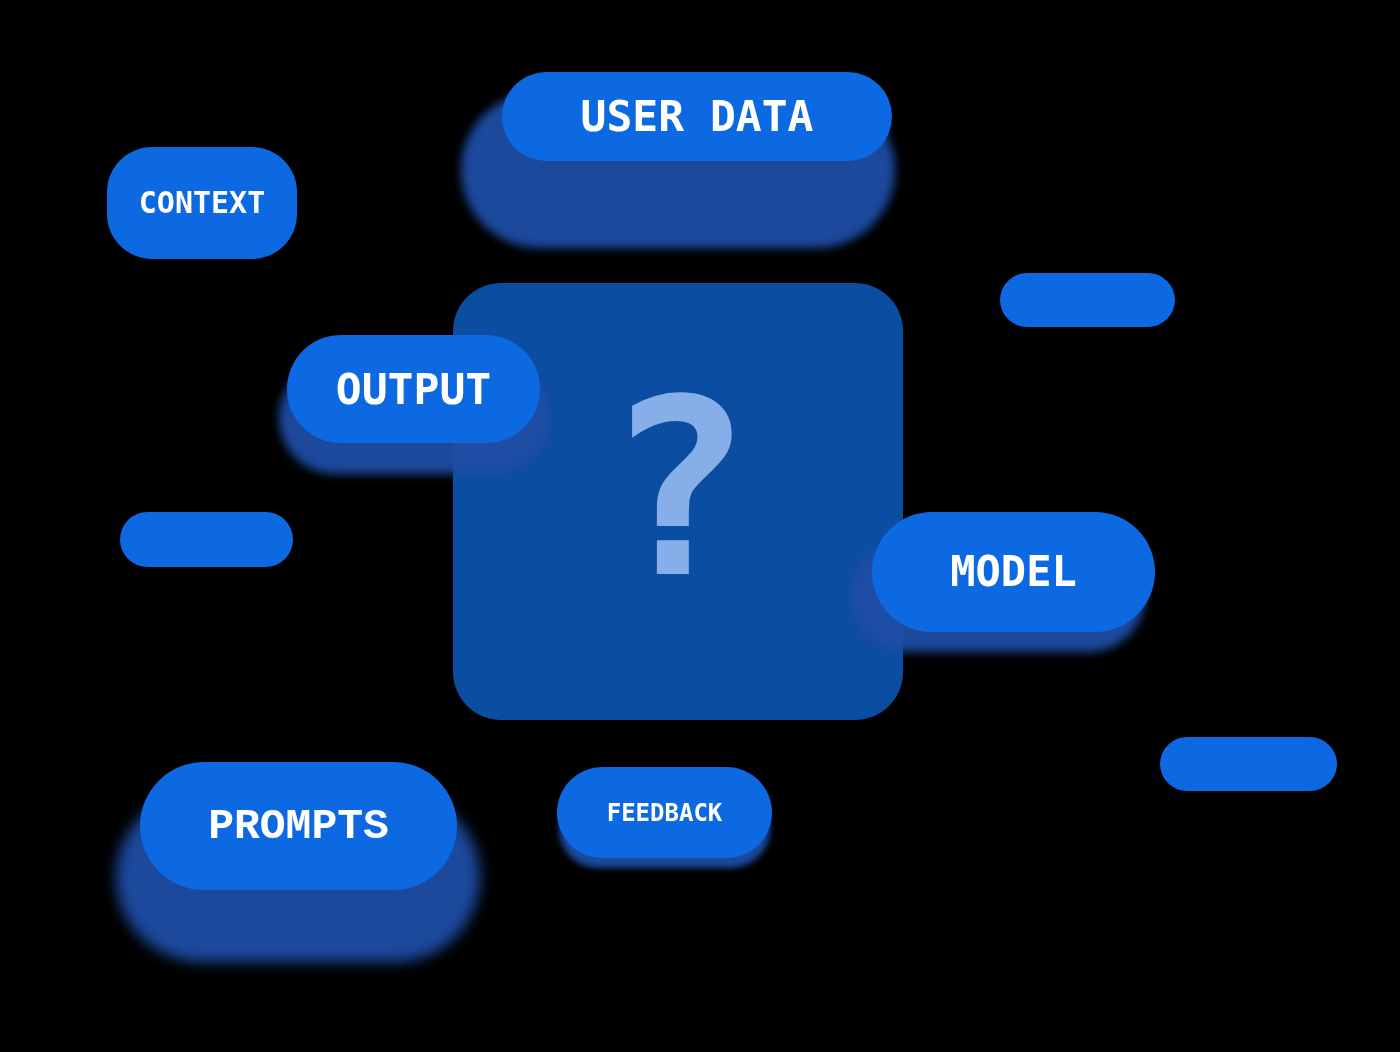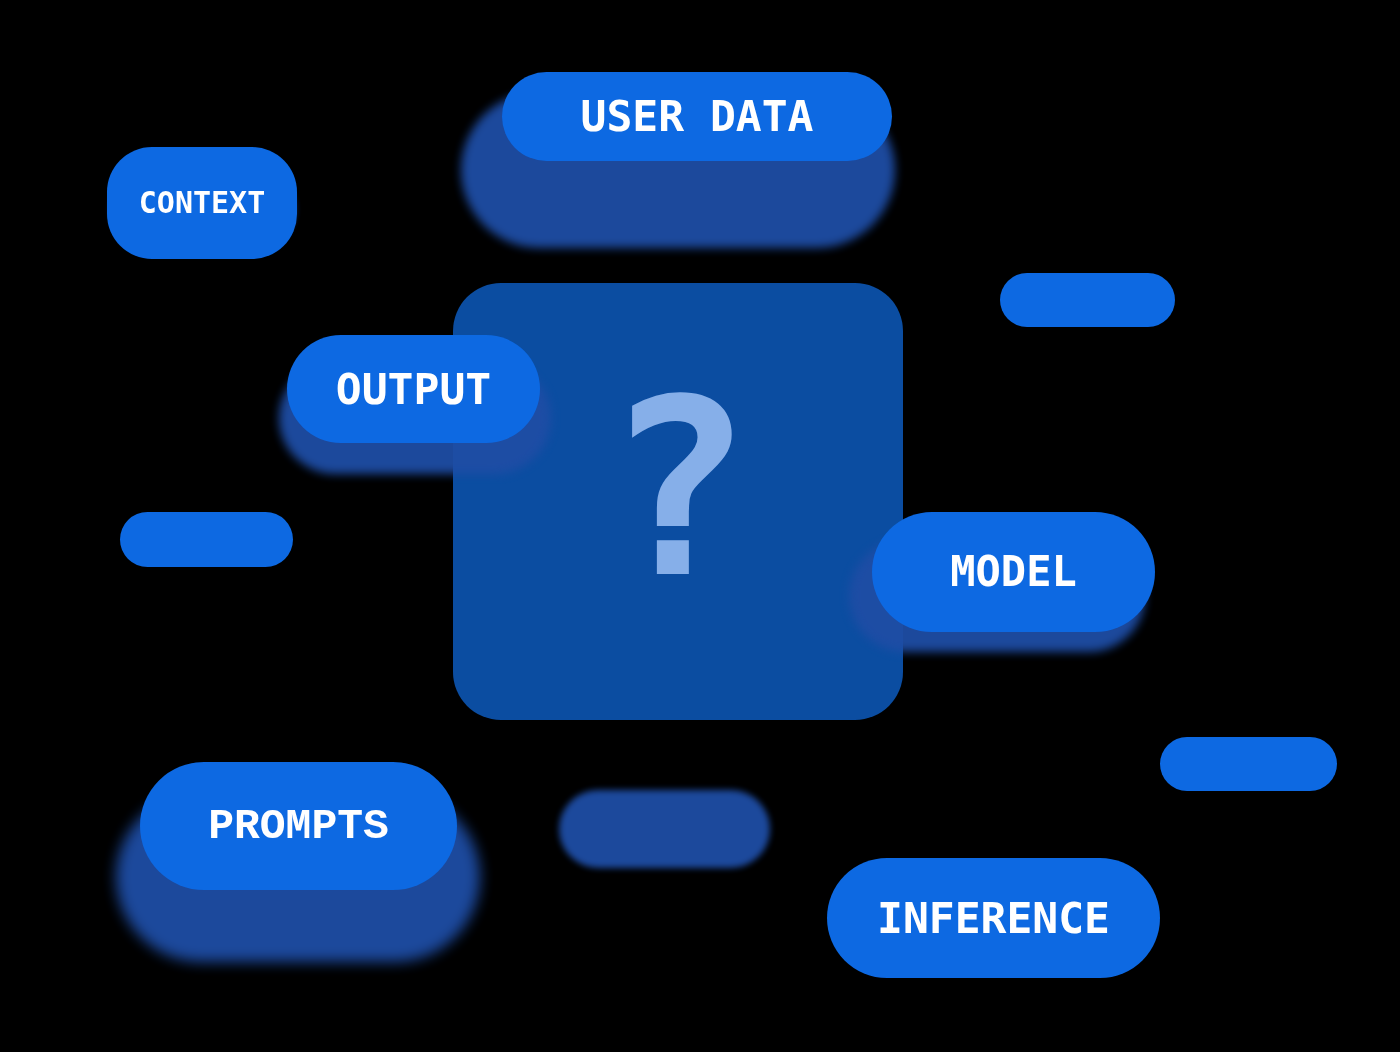--- a/index.html
+++ b/index.html
@@ -109,22 +109,22 @@
   </div>
 
   <div class="pill p-model">
     <span>MODEL</span>
   </div>
 
   <div class="pill p-prompts">
     <span>PROMPTS</span>
   </div>
 
+  <div class="pill p-feedback">
+    <span>FEEDBACK</span>
+  </div>
 
-  <div class="pill p-inference">
-    <span>INFERENCE</span>
-  </div>
 
   <div class="pill p-blank-tr"></div>
   <div class="pill p-blank-ml"></div>
   <div class="pill p-blank-br"></div>
 
 </div>
 
 </body></html>

